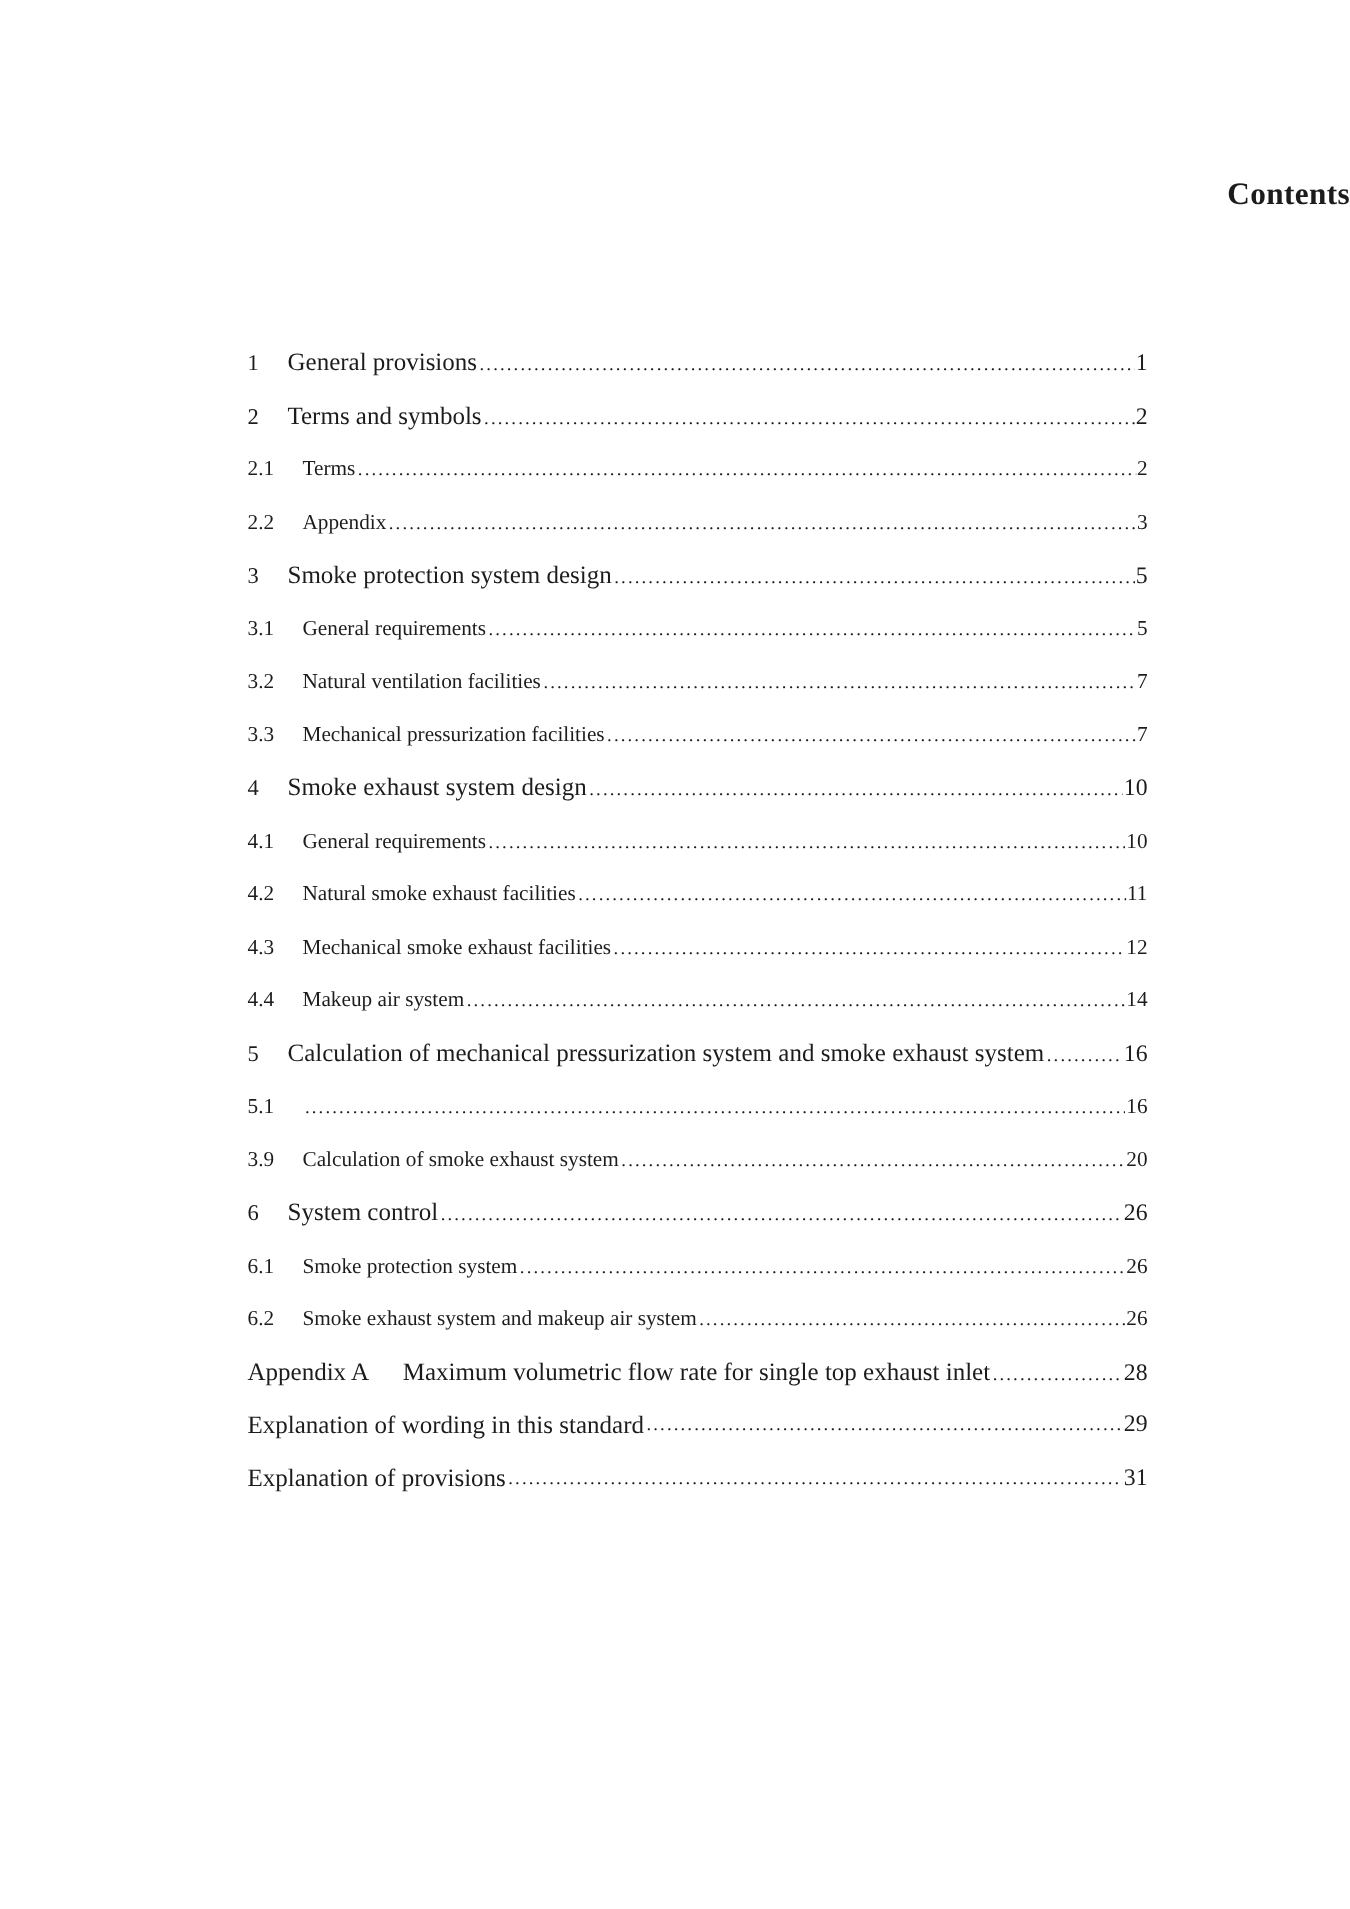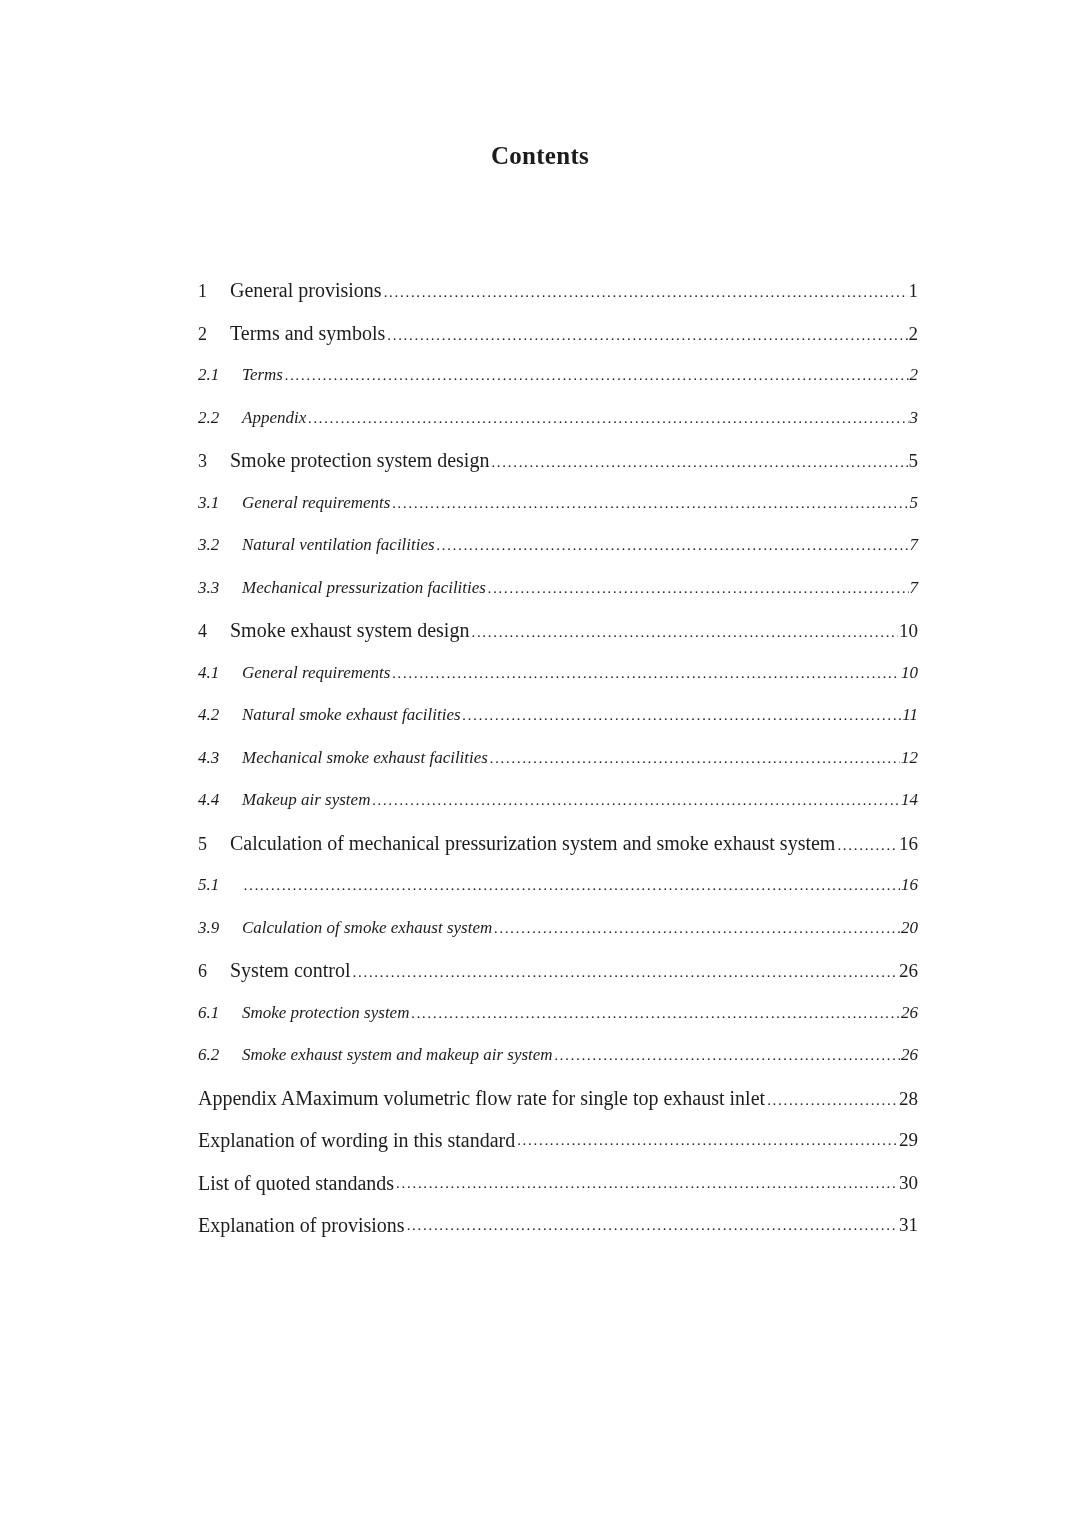--- a/index.html
+++ b/index.html
@@ -15,47 +15,47 @@
     color: #1c1c1c;
     overflow: hidden;
   }
   .doc-page {
     position: relative;
     width: 100%;
     height: 100%;
   }
   .page-title {
     margin-top: 141px;
-    text-align: center;
+    text-align: right;
     font-size: 25px;
     font-weight: bold;
     letter-spacing: 0.3px;
     line-height: 30px;
   }
   .toc {
     margin-top: 98px;
     padding-left: 198px;
     padding-right: 162px;
   }
   .row {
     display: flex;
     align-items: baseline;
     height: 42.5px;
     line-height: 42.5px;
     white-space: nowrap;
   }
   .lvl1 { font-size: 20px; }
-  .lvl2 { font-size: 17px; font-style: italic; }
+  .lvl2 { font-size: 17px; }
   .appendix { font-size: 20px; }
   .plain { font-size: 20px; align-items: center; }
 
   .num { flex: 0 0 auto; }
   .lvl1 .num { width: 32px; font-size: 18px; }
   .lvl2 .num { width: 44px; }
-  .appendix .num { }
+  .appendix .num { margin-right: 27px; }
 
   .label { flex: 0 0 auto; }
 
   .dots {
     flex: 1 1 0;
     min-width: 0;
     overflow: hidden;
     margin-left: 2px;
     font-size: 15px;
     letter-spacing: 1.7px;
@@ -195,24 +195,19 @@
         <span class="label">Maximum volumetric flow rate for single top exhaust inlet</span>
         <span class="dots"></span>
         <span class="pg">28</span>
       </div>
       <div class="row plain">
         <span class="label">Explanation of wording in this standard</span>
         <span class="dots"></span>
         <span class="pg">29</span>
       </div>
       <div class="row plain">
-        <span class="label">List of quoted standands</span>
-        <span class="dots"></span>
-        <span class="pg">30</span>
-      </div>
-      <div class="row plain">
         <span class="label">Explanation of provisions</span>
         <span class="dots"></span>
         <span class="pg">31</span>
       </div>
     </div>
 
 </div>
 
 </body></html>

